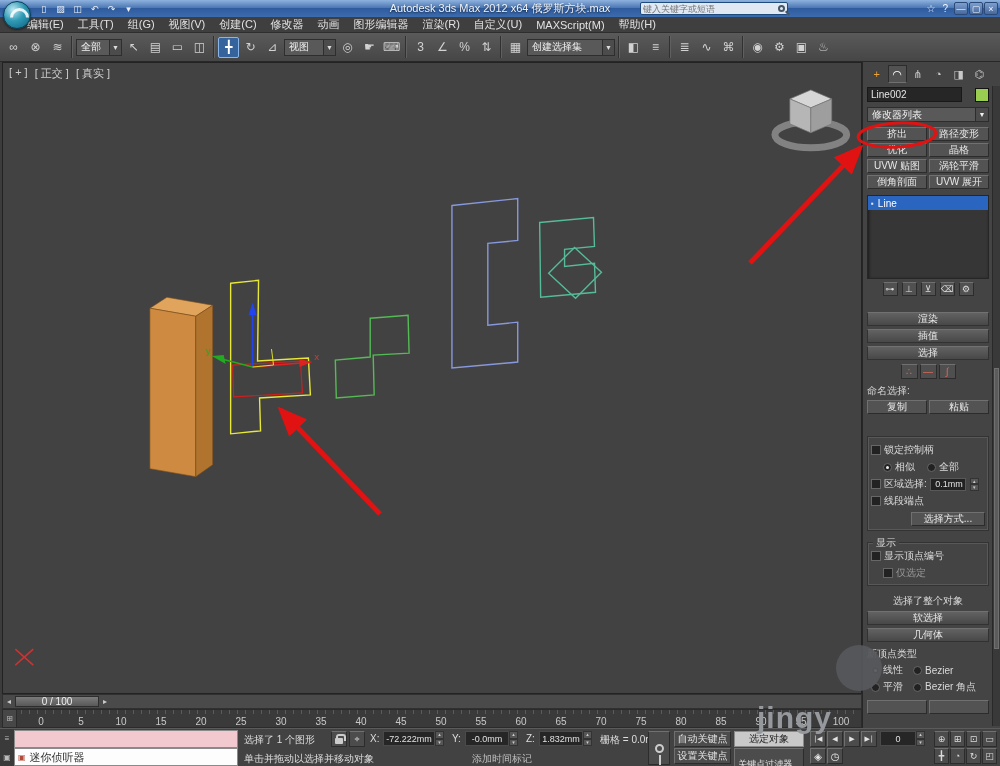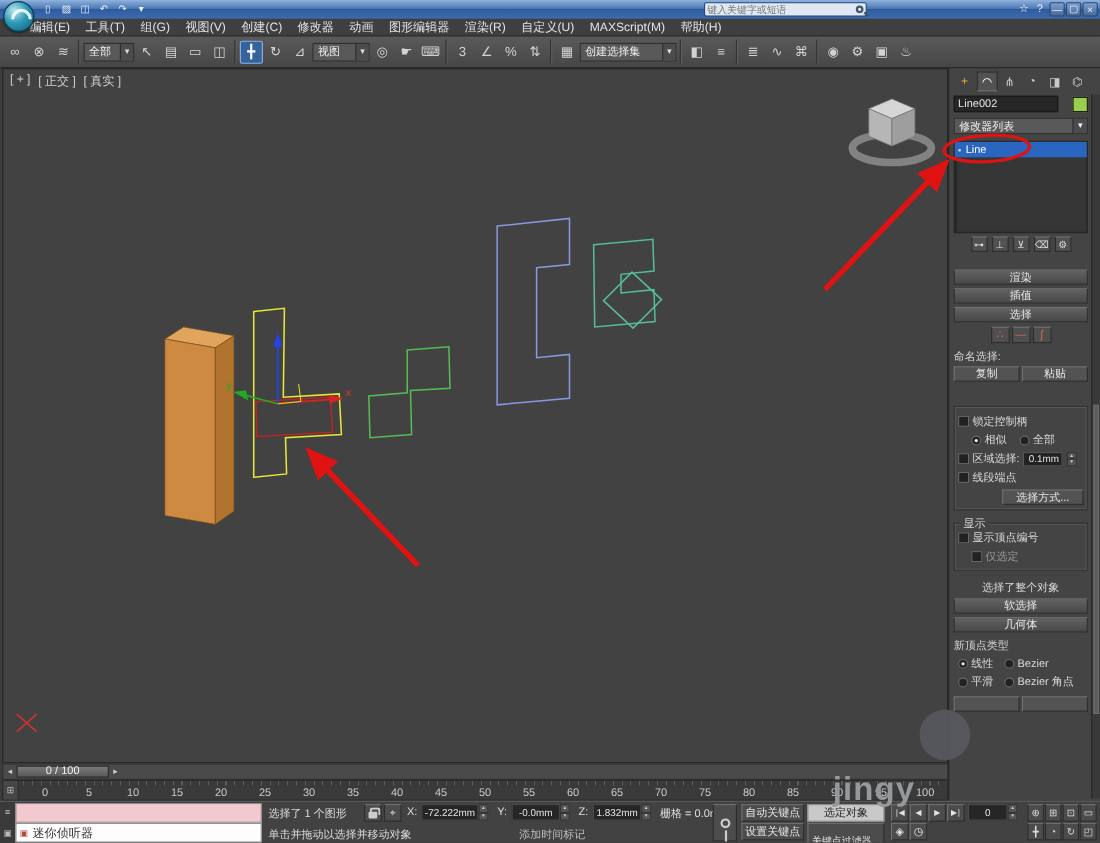--- a/index.html
+++ b/index.html
@@ -122,20 +122,21 @@
 
 <div class="titlebar">
   <div class="qa">
     <span class="qbtn">▯</span>
     <span class="qbtn">▨</span>
     <span class="qbtn">◫</span>
     <span class="qbtn">↶</span>
     <span class="qbtn">↷</span>
     <span class="qbtn">▾</span>
   </div>
+  <div class="win-title">Autodesk 3ds Max 2012 x64  俄罗斯方块.max</div>
   <div class="ic-search">
     <input placeholder="键入关键字或短语" style="">
     <span class="mag"></span>
   </div>
   <div class="ic-right">
     <span>☆</span>
     <span>?</span>
   </div>
   <div class="winbtns">
     <span class="winbtn">—</span>
@@ -271,20 +272,30 @@
     <span class="ptab">◨</span>
     <span class="ptab">⌬</span>
   </div>
   <div class="prow">
     <input class="dfield" value="Line002" style="">
     <span class="swatch"></span>
   </div>
   <div class="pselect">
     <span>修改器列表</span>
     <span class="arr">▼</span>
+  </div>
+  <div class="pgrid">
+    <div class="pbtn">挤出</div>
+    <div class="pbtn">路径变形</div>
+    <div class="pbtn">优化</div>
+    <div class="pbtn">晶格</div>
+    <div class="pbtn">UVW 贴图</div>
+    <div class="pbtn">涡轮平滑</div>
+    <div class="pbtn">倒角剖面</div>
+    <div class="pbtn">UVW 展开</div>
   </div>
   <div class="pstack">
     <div class="stack-item">
       <span class="bulb">▪</span>
       <span>Line</span>
     </div>
   </div>
   <div class="stack-tools">
     <span class="stool">⊶</span>
     <span class="stool">⊥</span>

